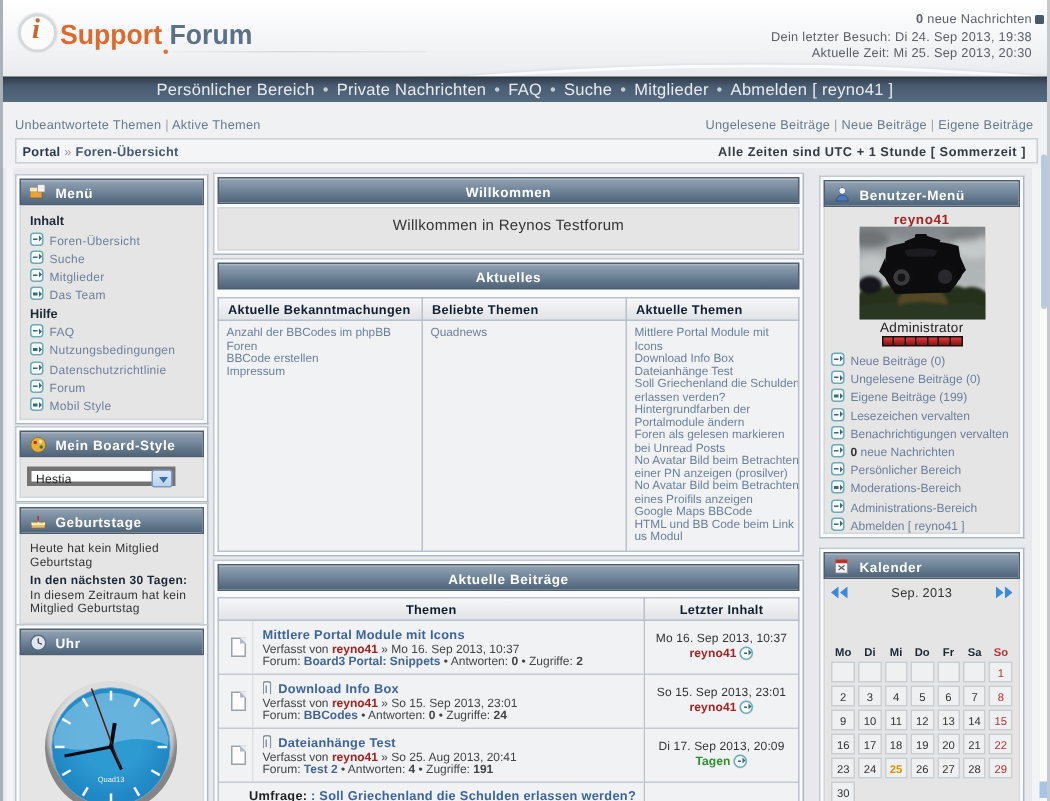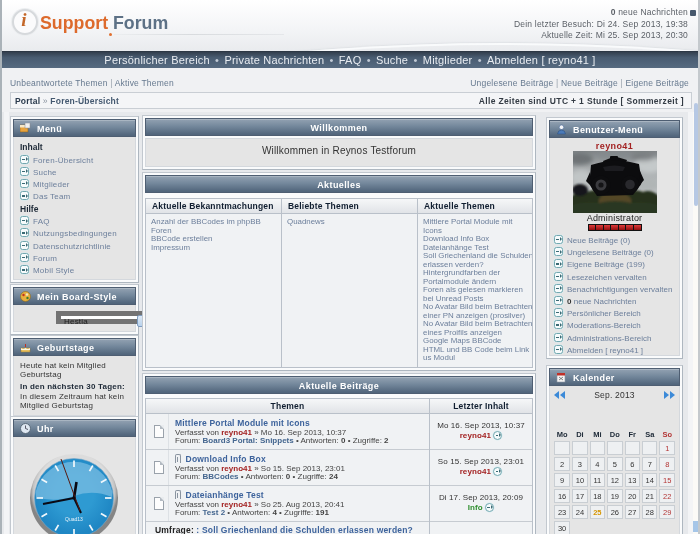--- a/index.html
+++ b/index.html
@@ -54,21 +54,21 @@
 
 .it{height:8.8px;margin:0 0 3.5px;color:#6c7f9b;font-size:8px;letter-spacing:0.2px;white-space:nowrap;}
 #ulinks .it{letter-spacing:0;margin-bottom:3.4px;}
 
 
 #menuP{left:10px;top:116px;width:123px;}
 #menuB{padding:5px 0 5px 6px;}
 #menuB .hd{font-weight:bold;color:#1c2836;font-size:8.5px;height:9.5px;margin:0 0 3px;}
 #styleP{left:10px;top:284px;width:123px;}
 #styleB{height:26px;}
-#styleSel{position:absolute;left:4px;top:6px;width:99px;height:13px;box-sizing:border-box;background:#fdfefe;border:5px solid #737373;font-size:8px;color:#222;line-height:11px;padding-left:3px;letter-spacing:0.2px;margin-left:38px;}
+#styleSel{position:absolute;left:4px;top:6px;width:99px;height:13px;box-sizing:border-box;background:#fdfefe;border:3px solid #737373;font-size:8px;color:#222;line-height:11px;padding-left:3px;letter-spacing:0.2px;}
 #styleBtn{position:absolute;right:-1px;top:-1px;width:14px;height:12px;background:linear-gradient(#dce9f6,#b9d2ec);border:1px solid #7e9cc0;border-radius:2px;box-sizing:border-box;}
 #styleBtn:after{content:"";position:absolute;left:3.5px;top:3.5px;border-top:4px solid #3a6ea8;border-left:3px solid transparent;border-right:3px solid transparent;}
 #bdayP{left:10px;top:335px;width:123px;}
 #bdayB{padding:5px 2px 5px 6px;font-size:8px;letter-spacing:0.2px;color:#333;line-height:9.2px;}
 #bdayB .bd{font-weight:bold;color:#1c2836;}
 #uhrP{left:10px;top:416px;width:123px;height:200px;}
 #uhrB{height:180px;}
 
 
 #welcP{left:142px;top:115px;width:388px;}
@@ -312,34 +312,34 @@
         <div class="prow">
               <div class="vd"></div>
               <div class="pageico"></div>
           <div style="margin-left:29px;padding-top:4px;">
             <div class="ptitle"><span class="clip"></span> Dateianhänge Test</div>
             <div class="pmeta">Verfasst von <span class="usr">reyno41</span> » So 25. Aug 2013, 20:41</div>
             <div class="pmeta">Forum: <span class="fl">Test 2</span> • Antworten: <b>4</b> • Zugriffe: <b>191</b></div>
           </div>
         </div>
         <div class="prow" style="border-bottom:none;height:20px;">
-          <div style="margin-left:9px;padding-top:4px;white-space:nowrap;font-size:8.5px;line-height:9px;">
+          <div style="margin-left:20px;padding-top:4px;white-space:nowrap;font-size:8.5px;line-height:9px;">
             <span style="font-weight:bold;color:#222;font-size:8.5px;letter-spacing:0.2px;">Umfrage:</span> <span class="ptitle" style="display:inline;">: Soll Griechenland die Schulden erlassen werden?</span>
           </div>
         </div>
       </td>
       <td style="padding:0;vertical-align:top;background:#f0f2f4;">
         <div style="height:36px;border-bottom:1px solid #c6cbd1;padding-top:7px;box-sizing:border-box;">
           <div class="pdate">Mo 16. Sep 2013, 10:37<br><span class="usr">reyno41</span> <span class="ca" style="margin:0;vertical-align:-2px;border-radius:50%;"></span></div>
         </div>
         <div style="height:36px;border-bottom:1px solid #c6cbd1;padding-top:7px;box-sizing:border-box;">
           <div class="pdate">So 15. Sep 2013, 23:01<br><span class="usr">reyno41</span> <span class="ca" style="margin:0;vertical-align:-2px;border-radius:50%;"></span></div>
         </div>
         <div style="height:36px;border-bottom:1px solid #c6cbd1;padding-top:7px;box-sizing:border-box;">
-          <div class="pdate">Di 17. Sep 2013, 20:09<br><span class="usrg">Info</span> <span class="ca" style="margin:0;vertical-align:-2px;border-radius:50%;"></span></div>
+          <div class="pdate">Di 17. Sep 2013, 20:09<br><span class="usrg">Tagen</span> <span class="ca" style="margin:0;vertical-align:-2px;border-radius:50%;"></span></div>
         </div>
         <div style="height:20px;"></div>
       </td>
     </tr>
   </tbody>
     </table>
 </div>
 
 <div class="panel" id="userP">
   <div class="phead">

